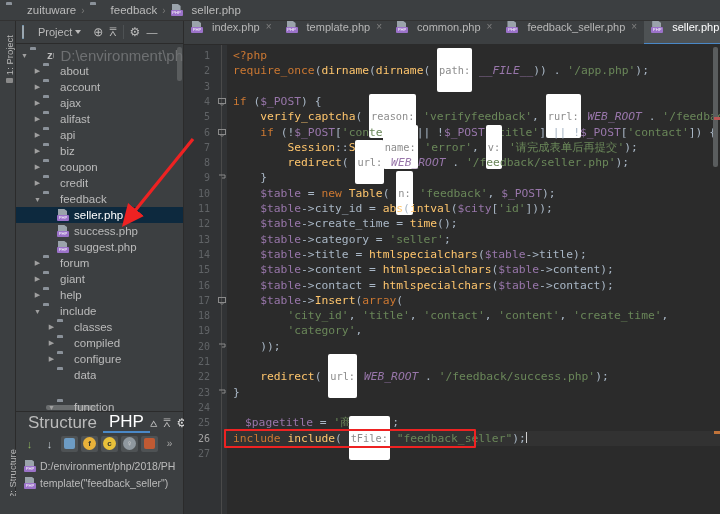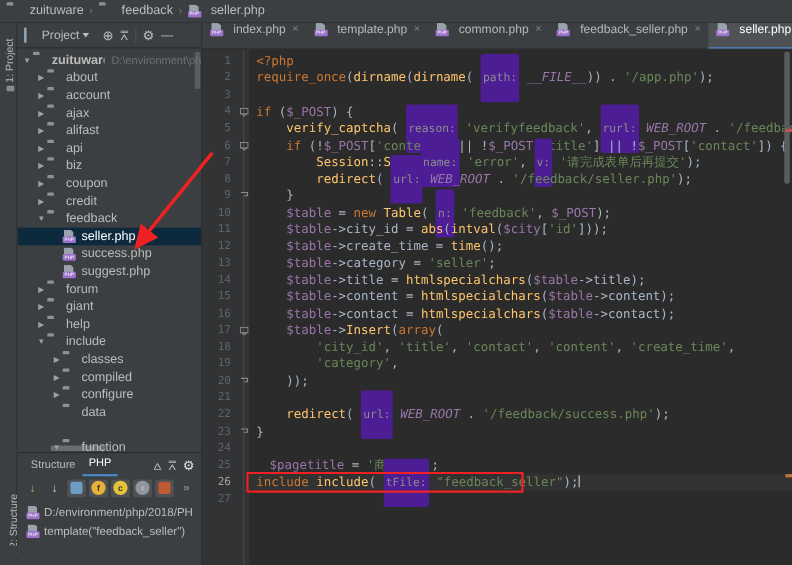--- a/index.html
+++ b/index.html
@@ -65,36 +65,36 @@
   .folder:before{
     content:""; position:absolute; left:0; top:-2.5px; width:6px; height:3px;
     background:#8a9199; border-radius:1px 1px 0 0;
   }
   .phpicon { width:13px;height:12px; position:relative; flex:none; margin-right:4px;}
   .phpicon .pg{position:absolute;left:1px;top:0;width:9px;height:7px;background:#9aa3ab;
     clip-path:polygon(0 0,70% 0,100% 30%,100% 100%,0 100%);}
   .phpicon .pb{position:absolute;left:0px;bottom:0;width:12px;height:6px;background:#9b72c9;border-radius:1px;
     font-size:4.2px;color:#fff;text-align:center;line-height:6px;letter-spacing:0px;font-family:"Liberation Sans",sans-serif;}
   .tlabel{overflow:hidden;text-overflow:clip;}
-  .tpath{color:#6e7072; margin-left:6px; font-size:10px;}
+  .tpath{color:#6e7072; margin-left:6px; font-size:15px;}
   .indent1{padding-left:3px;}
   .indent2{padding-left:16px;}
   .indent3{padding-left:30px;}
 
   
   .tree-scroll{position:absolute;right:1px;top:2px;width:5px;height:34px;background:#5a5d5e;border-radius:2px;}
   .tree-hscroll{position:absolute;left:30px;bottom:1px;width:50px;height:5px;background:#6a6d6e;border-radius:2px;}
 
   
   .structpanel{
     position:absolute; left:16px; top:411px; width:168px; height:103px;
     background:#3c3f41; border-top:1px solid #2b2b2b; border-right:1px solid #2b2b2b;
   }
   .struct-tabs{height:21px;display:flex;align-items:center;padding-left:6px;gap:0;}
-  .stab{font-size:10px;color:#bbb;padding:0 6px;height:20px;display:flex;align-items:center;}
+  .stab{font-size:17px;color:#bbb;padding:0 6px;height:20px;display:flex;align-items:center;}
   .stab.active{color:#ffffff;border-bottom:2px solid #4a88c7;}
   .sicons{margin-left:auto;display:flex;align-items:center;gap:6px;padding-right:6px;}
   .struct-toolbar{height:21px;display:flex;align-items:center;gap:3px;padding-left:5px;}
   .tb-btn{width:17px;height:16px;border-radius:2px;display:flex;align-items:center;justify-content:center;font-size:8px;color:#ddd;}
   .tb-btn.on{background:#4e5254;}
   .circ{width:13px;height:13px;border-radius:50%;display:flex;align-items:center;justify-content:center;font-size:8px;font-weight:bold;color:#3a3a28;}
   .struct-rows{padding-top:3px;}
   .srow{height:17px;display:flex;align-items:center;font-size:10.5px;color:#bbb;padding-left:8px;white-space:nowrap;overflow:hidden;}
   .srow .phpicon{margin-right:3px;}
 
@@ -132,21 +132,21 @@
     font-family:"DejaVu Sans Mono", monospace; font-size:11.3px;
     color:#a9b7c6; white-space:pre;padding-left:6px;
   }
   .cline.hl{background:#323232;}
   .kw{color:#cc7832;}
   .str{color:#6a8759;}
   .var{color:#9876aa;}
   .fn{color:#ffc66d;}
   .cst{color:#9876aa;font-style:italic;}
   .hint{
-    background:#4c1d95;color:#8c8c8c;border-radius:2px;padding:16px 2px;
+    background:#ffffff;color:#8c8c8c;border-radius:2px;padding:16px 2px;
     font-style:normal;font-size:10.3px;
   }
   .fold-ico{
     position:absolute;left:34px;width:8px;height:8px;color:#8a8a8a;font-size:8px;
     text-align:center;line-height:8px;
   }
   .cursor{display:inline-block;width:1px;height:11px;background:#cfcfcf;vertical-align:-1px;}
   .redbox{
     position:absolute;border:2px solid #ee2222;border-radius:1px;pointer-events:none;
   }

